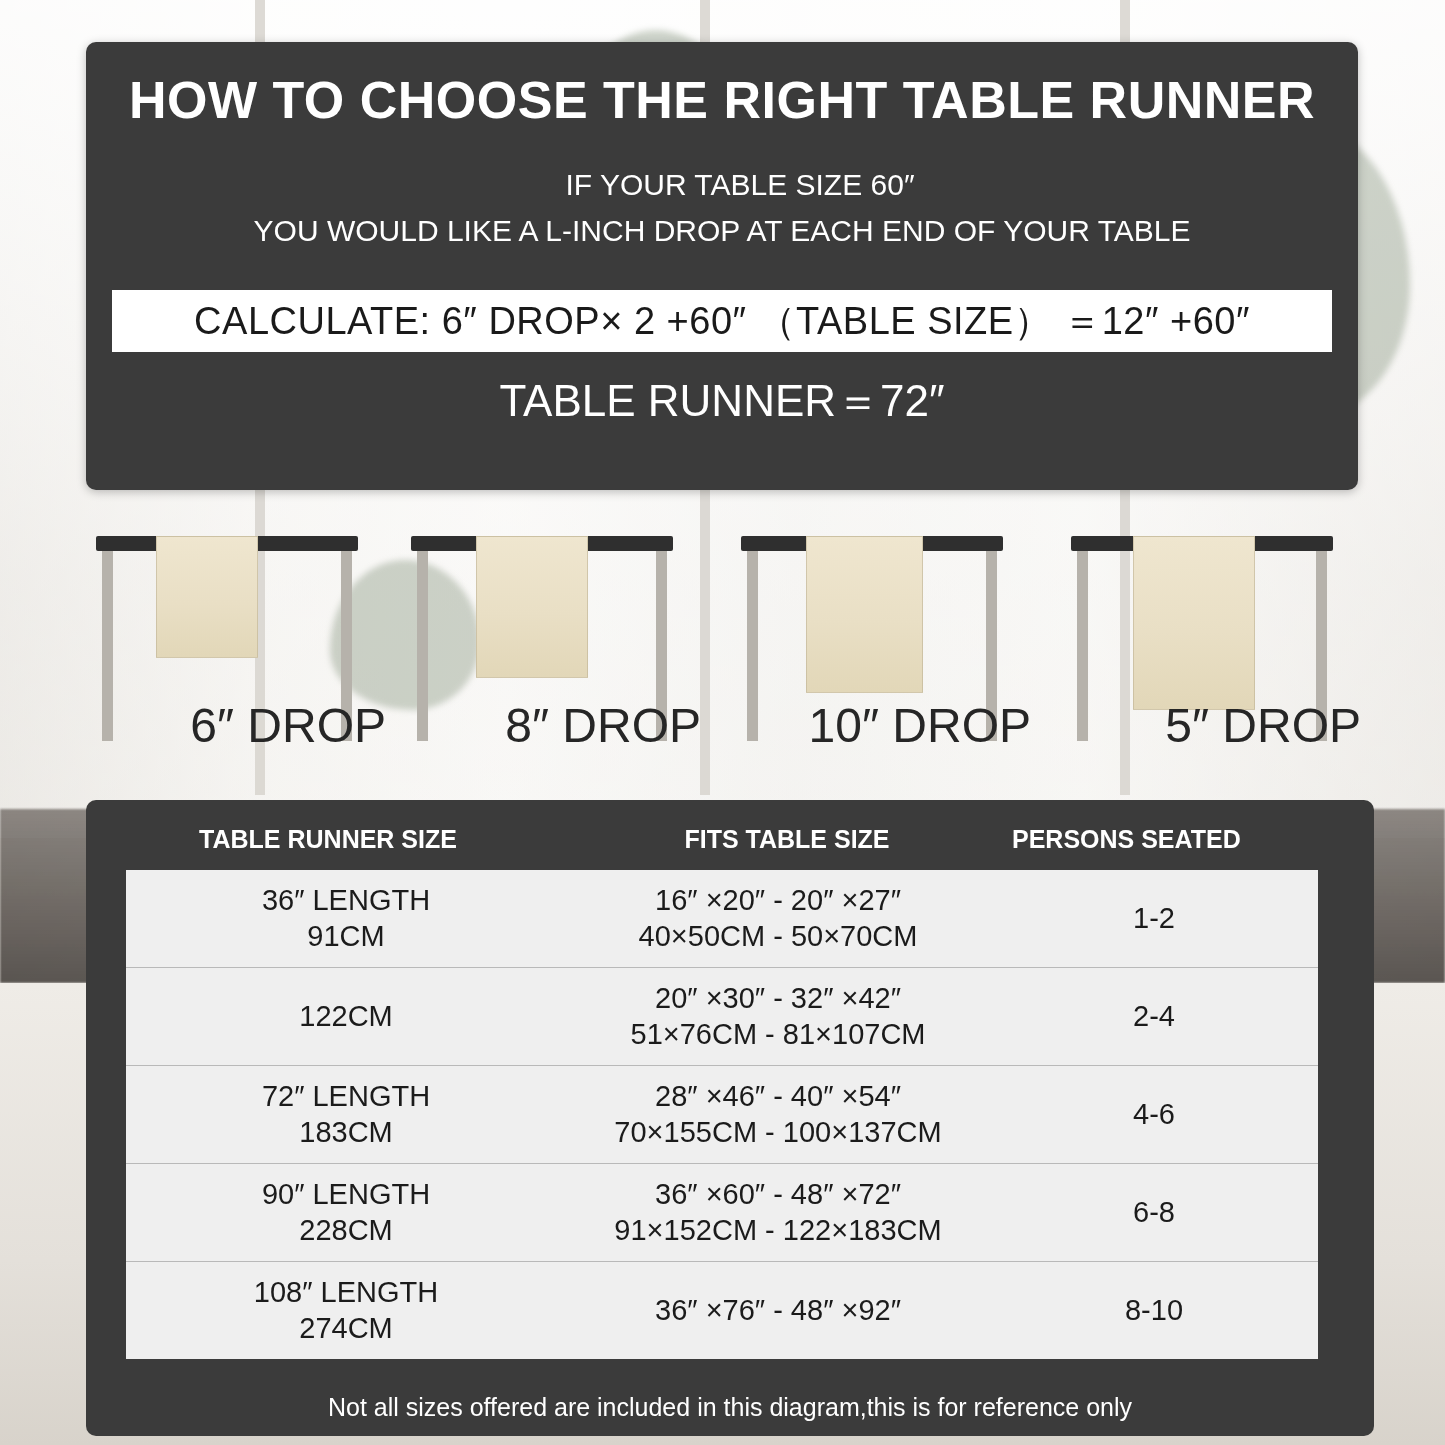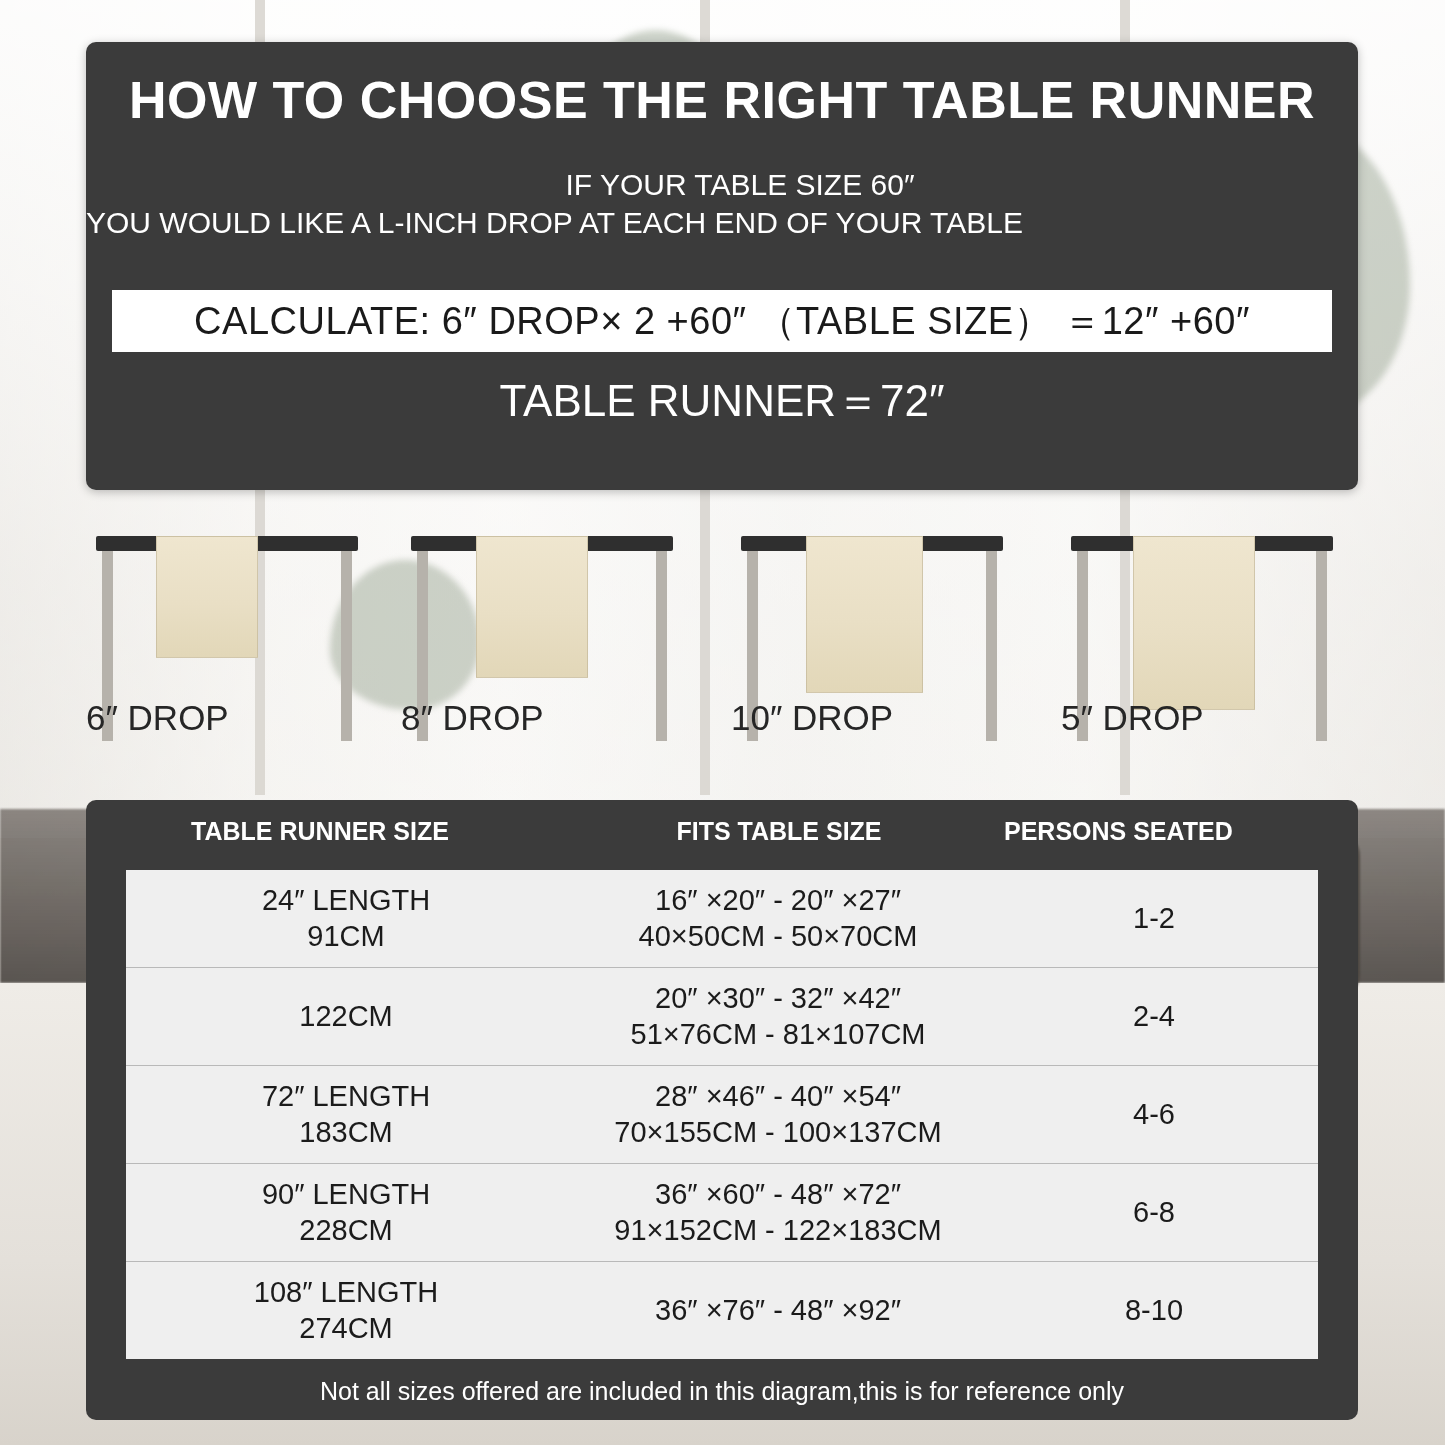--- a/index.html
+++ b/index.html
@@ -106,23 +106,23 @@
     white-space: nowrap;
   }
   .sub {
     text-align: center;
     font-size: 30px;
     margin-top: 38px;
     font-weight: 400;
     padding-left: 36px;
   }
   .sub2 {
-    text-align: left;
+    text-align: center;
     font-size: 30px;
-    margin-top: 4px;
+    margin-top: 12px;
     font-weight: 400;
   }
   .calc-bar {
     position: absolute;
     left: 26px;
     top: 248px;
     width: 1220px;
     height: 62px;
     background: #ffffff;
     color: #1a1a1a;
@@ -178,33 +178,33 @@
   .cloth {
     position: absolute;
     top: 26px;
     background: linear-gradient(180deg, #efe6cf 0%, #e9dfc5 55%, #e2d7b8 100%);
     border: 1px solid rgba(190,178,148,0.6);
   }
   .drop-label {
     position: absolute;
     top: 188px;
     width: 300px;
-    text-align: left;
-    font-size: 35px;
+    text-align: right;
+    font-size: 48px;
     color: #262626;
     white-space: nowrap;
   }
 
   
   .bottom-panel {
     left: 86px;
     top: 800px;
     width: 1272px;
     height: 620px;
-    padding: 0;
+    padding: 8px;
   }
   .thead {
     display: flex;
     height: 62px;
     align-items: center;
     color: #ffffff;
     font-size: 25px;
     font-weight: bold;
   }
   .th-1 { width: 468px; text-align: center; }
@@ -312,21 +312,21 @@
     <div class="thead">
       <div class="th-1">TABLE RUNNER SIZE</div>
       <div class="th-2">FITS TABLE SIZE</div>
       <div class="th-3">PERSONS SEATED</div>
     </div>
 
     <div class="tbody">
 
       <div class="trow">
         <div class="td-1">
-          <div class="l1">24″ LENGTH</div>
+          <div class="l1">36″ LENGTH</div>
           <div class="l2">91CM</div>
         </div>
         <div class="td-2">
           <div class="l1">16″ ×20″ -  20″ ×27″</div>
           <div class="l2">40×50CM  -  50×70CM</div>
         </div>
         <div class="td-3">1-2</div>
       </div>
 
       <div class="trow">

